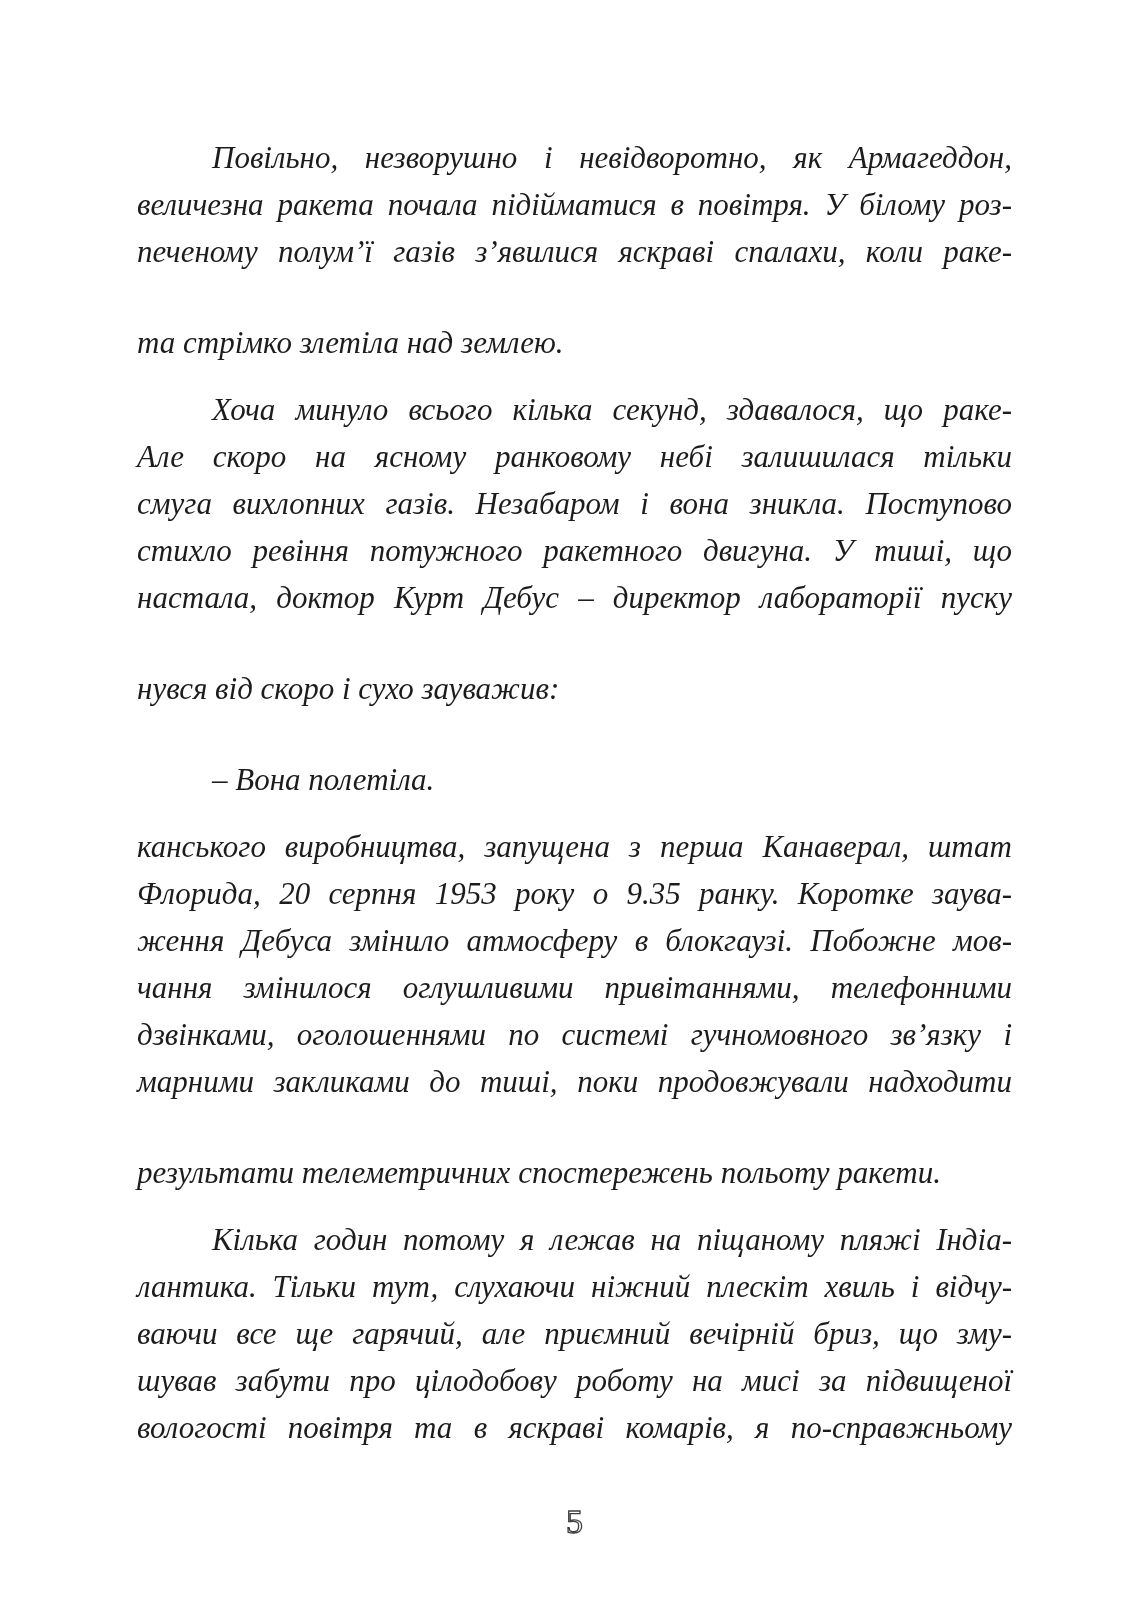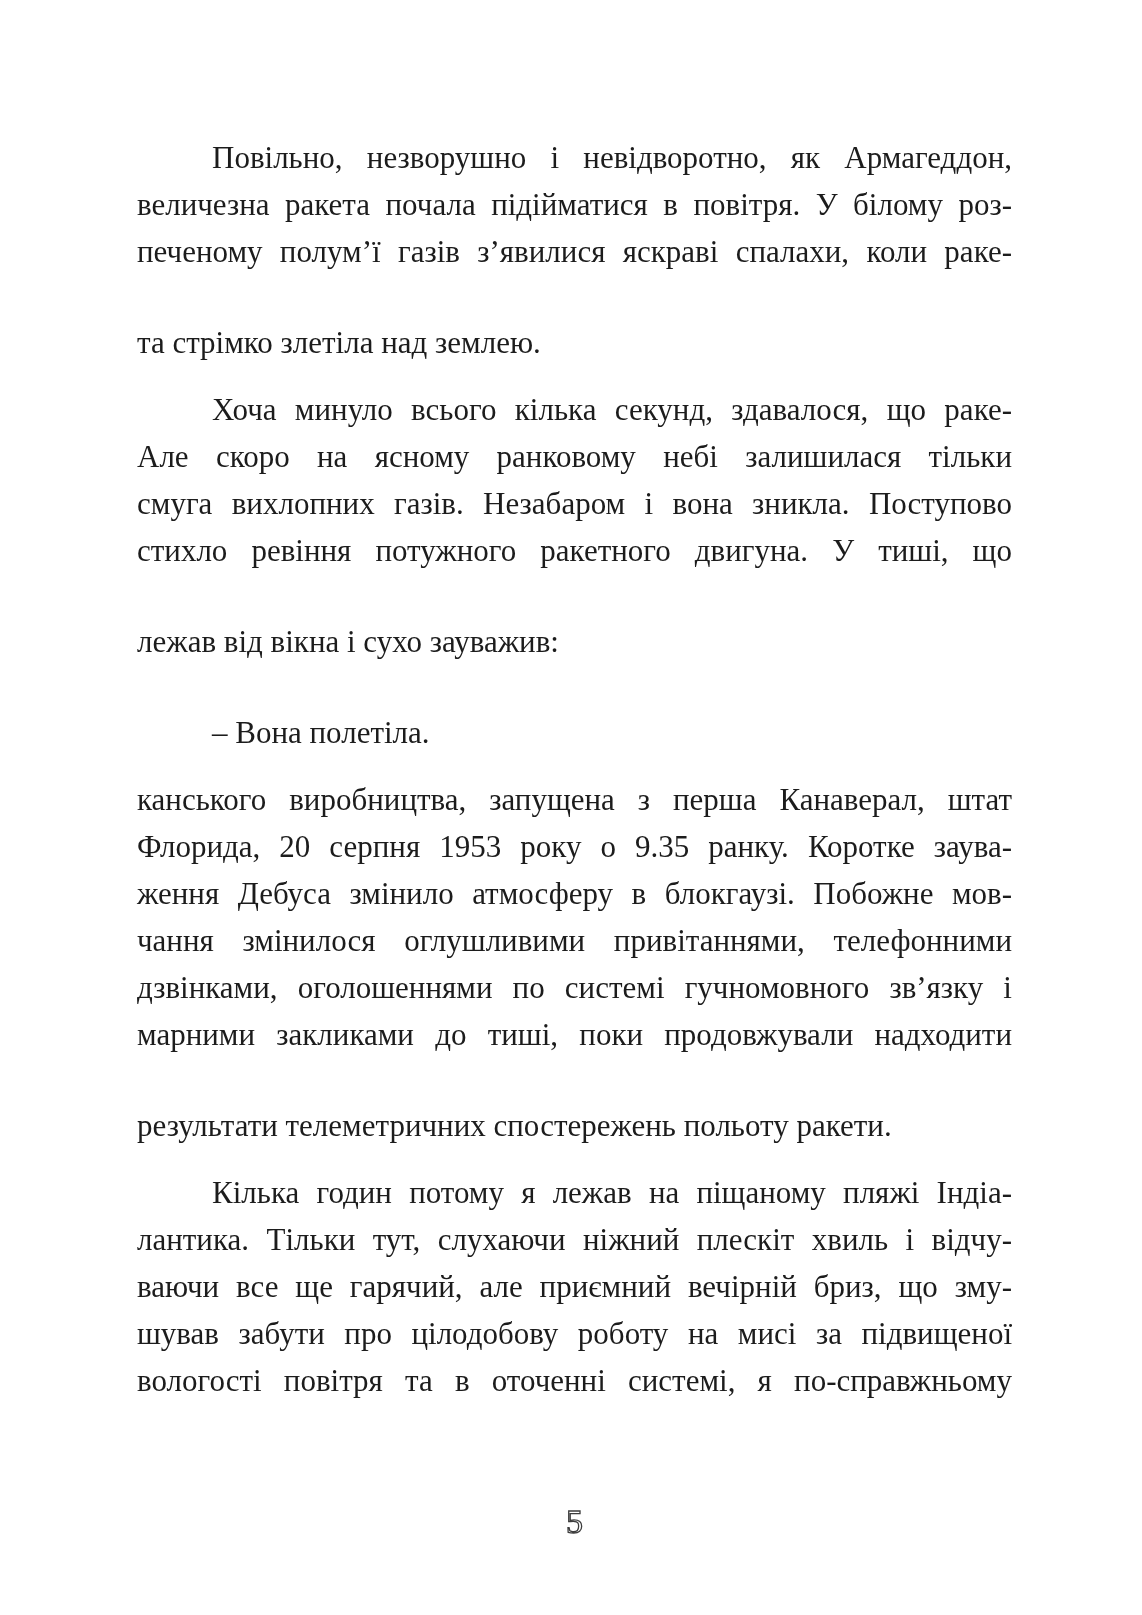--- a/index.html
+++ b/index.html
@@ -29,20 +29,21 @@
     color: #1c1c1c;
     font-size: 31px;
     line-height: 47px;
   }
   .paragraph {
     margin: 0 0 20px 0;
   }
   .line {
     text-align: justify;
     text-align-last: justify;
+    font-style: italic;
   }
   .line.para-first {
     text-indent: 75px;
   }
   .line.para-last {
     text-align-last: left;
     margin-top: 44px;
   }
   .page-number {
     position: absolute;
@@ -65,36 +66,37 @@
         <div class="line para-first">Повільно, незворушно і невідворотно, як Армагеддон,</div>
         <div class="line">величезна ракета почала підійматися в повітря. У білому роз-</div>
         <div class="line">печеному полум’ї газів з’явилися яскраві спалахи, коли раке-</div>
         <div class="line para-last">та стрімко злетіла над землею.</div>
       </div>
       <div class="paragraph">
         <div class="line para-first">Хоча минуло всього кілька секунд, здавалося, що раке-</div>
         <div class="line">Але скоро на ясному ранковому небі залишилася тільки</div>
         <div class="line">смуга вихлопних газів. Незабаром і вона зникла. Поступово</div>
         <div class="line">стихло ревіння потужного ракетного двигуна. У тиші, що</div>
-        <div class="line para-last">лежав від вікна і сухо зауважив:</div>
+        <div class="line">настала, доктор Курт Дебус – директор лабораторії пуску</div>
+        <div class="line para-last">нувся від скоро і сухо зауважив:</div>
       </div>
       <div class="paragraph">
         <div class="line para-first para-last">– Вона полетіла.</div>
       </div>
       <div class="paragraph">
         <div class="line">канського виробництва, запущена з перша Канаверал, штат</div>
         <div class="line">Флорида, 20 серпня 1953 року о 9.35 ранку. Коротке заува-</div>
         <div class="line">ження Дебуса змінило атмосферу в блокгаузі. Побожне мов-</div>
         <div class="line">чання змінилося оглушливими привітаннями, телефонними</div>
         <div class="line">дзвінками, оголошеннями по системі гучномовного зв’язку і</div>
         <div class="line">марними закликами до тиші, поки продовжували надходити</div>
         <div class="line para-last">результати телеметричних спостережень польоту ракети.</div>
       </div>
       <div class="paragraph">
         <div class="line para-first">Кілька годин потому я лежав на піщаному пляжі Індіа-</div>
         <div class="line">лантика. Тільки тут, слухаючи ніжний плескіт хвиль і відчу-</div>
         <div class="line">ваючи все ще гарячий, але приємний вечірній бриз, що зму-</div>
         <div class="line">шував забути про цілодобову роботу на мисі за підвищеної</div>
-        <div class="line">вологості повітря та в оточенні системі, я по-справжньому</div>
+        <div class="line">вологості повітря та в яскраві комарів, я по-справжньому</div>
       </div>
     </div>
   <div class="page-number">5</div>
 </div>
 
 </body></html>

